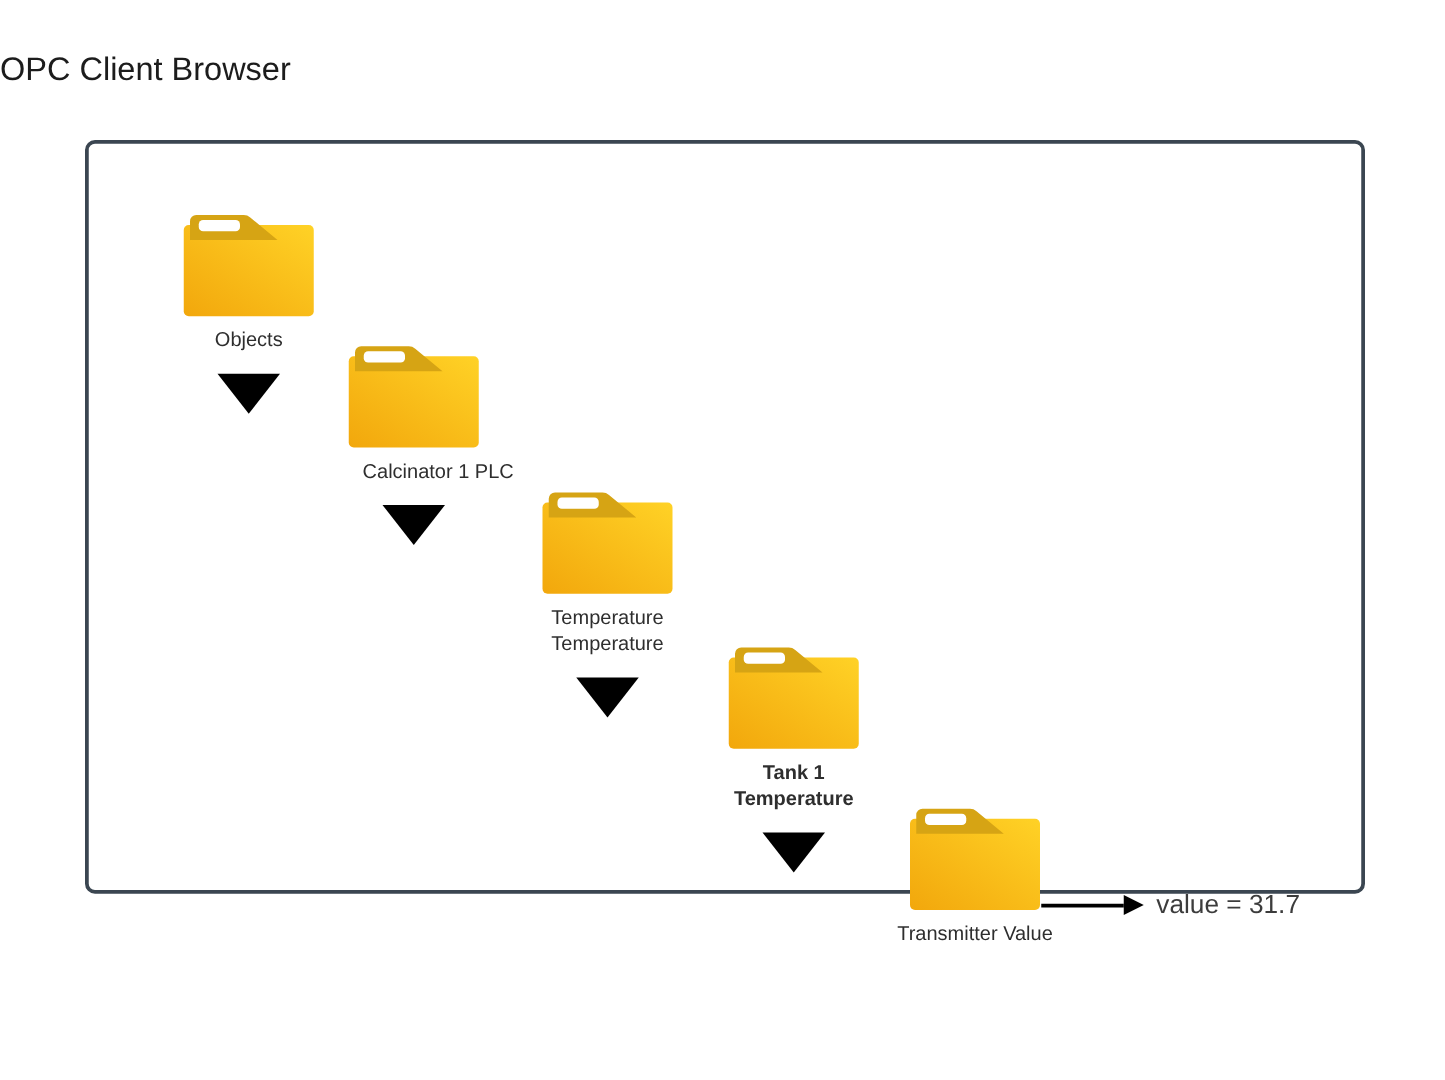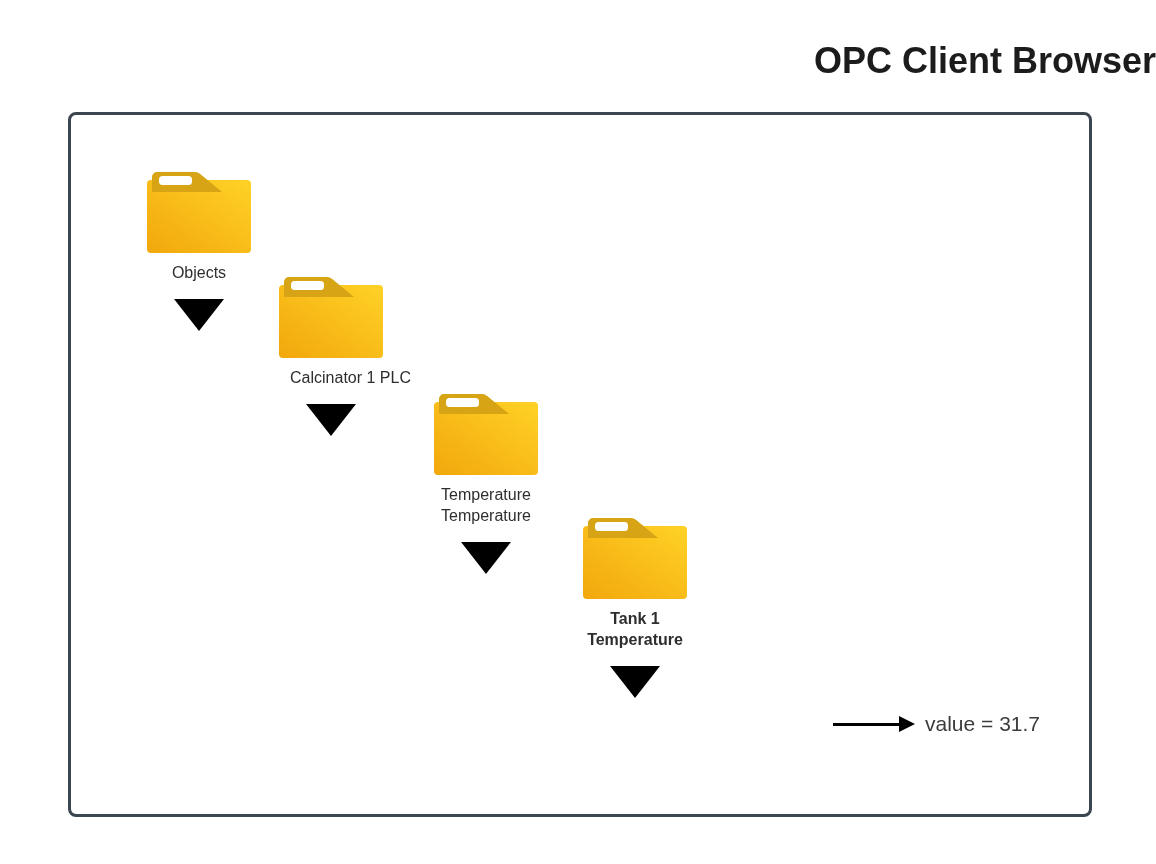--- a/index.html
+++ b/index.html
@@ -7,29 +7,29 @@
     width: 1156px; height: 864px;
     background: #ffffff;
     position: relative;
     font-family: "Liberation Sans", sans-serif;
     overflow: hidden;
   }
   .title {
     position: absolute;
     top: 40px; left: 0; width: 100%;
     margin: 0;
-    text-align: right;
-    font-size: 36px;
-    font-weight: bold;
+    text-align: left;
+    font-size: 26px;
+    font-weight: normal;
     color: var(--c-title, #1c1c1c);
   }
   .box {
     position: absolute;
     left: 68px; top: 112px;
-    width: 1024px; height: 705px;
+    width: 1024px; height: 603px;
     box-sizing: border-box;
     border: 3px solid var(--c-border, #3b4651);
     border-radius: 8px;
     background: #ffffff;
   }
   .node {
     position: absolute;
     width: 160px;
     text-align: center;
   }
@@ -143,18 +143,28 @@
       <path class="tab" d="M6 24 V9 a5 5 0 0 1 5 -5 h38 a8 8 0 0 1 5.2 1.9 L76 24 Z"></path>
       <rect x="13" y="8" width="33" height="9" rx="3.5" fill="#ffffff"></rect>
     </svg>
     <div class="lbl">
       <span>Tank 1</span>
       <span>Temperature</span>
     </div>
     <div class="caret"></div>
   </div>
 
+  <div class="node n4">
+    <svg class="folder" viewBox="0 0 106 86">
+      <rect x="1" y="12" width="104" height="73" rx="4" fill="url(#foldGrad)"></rect>
+      <path class="tab" d="M6 24 V9 a5 5 0 0 1 5 -5 h38 a8 8 0 0 1 5.2 1.9 L76 24 Z"></path>
+      <rect x="13" y="8" width="33" height="9" rx="3.5" fill="#ffffff"></rect>
+    </svg>
+    <div class="lbl">
+      <span>Transmitter Value</span>
+    </div>
+  </div>
 
   <div class="arrow-shaft"></div>
   <div class="arrow-head"></div>
   <div class="value-text">value = 31.7</div>
 
 </div>
 
 </body></html>

